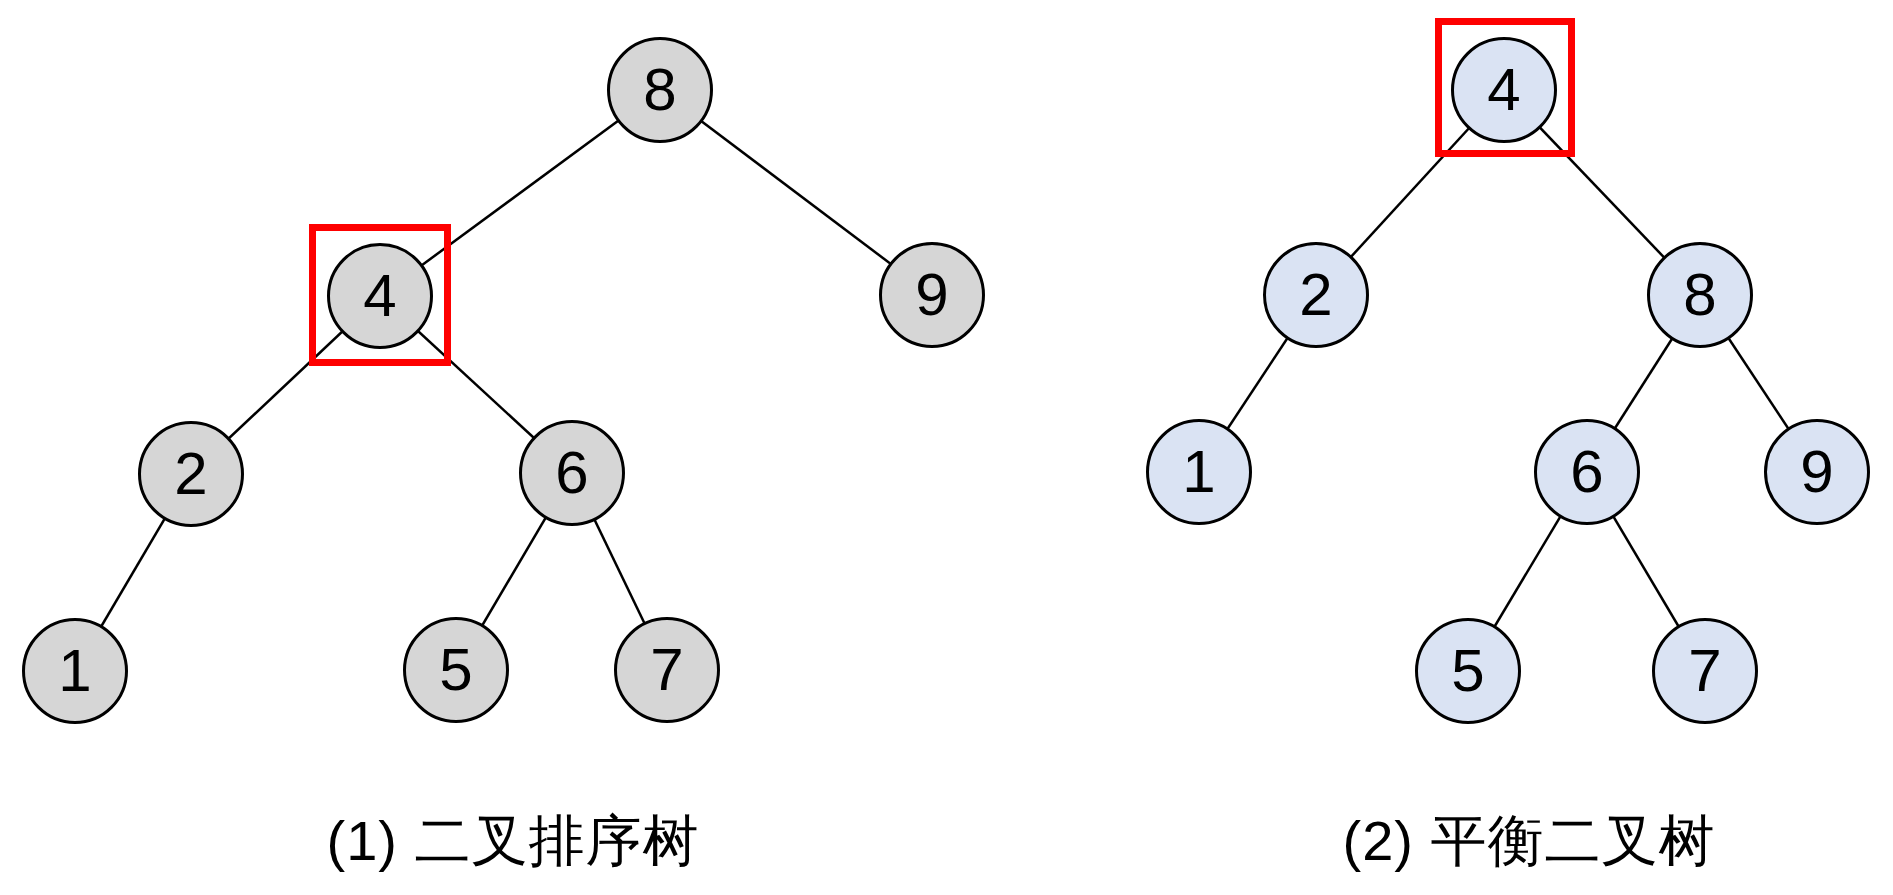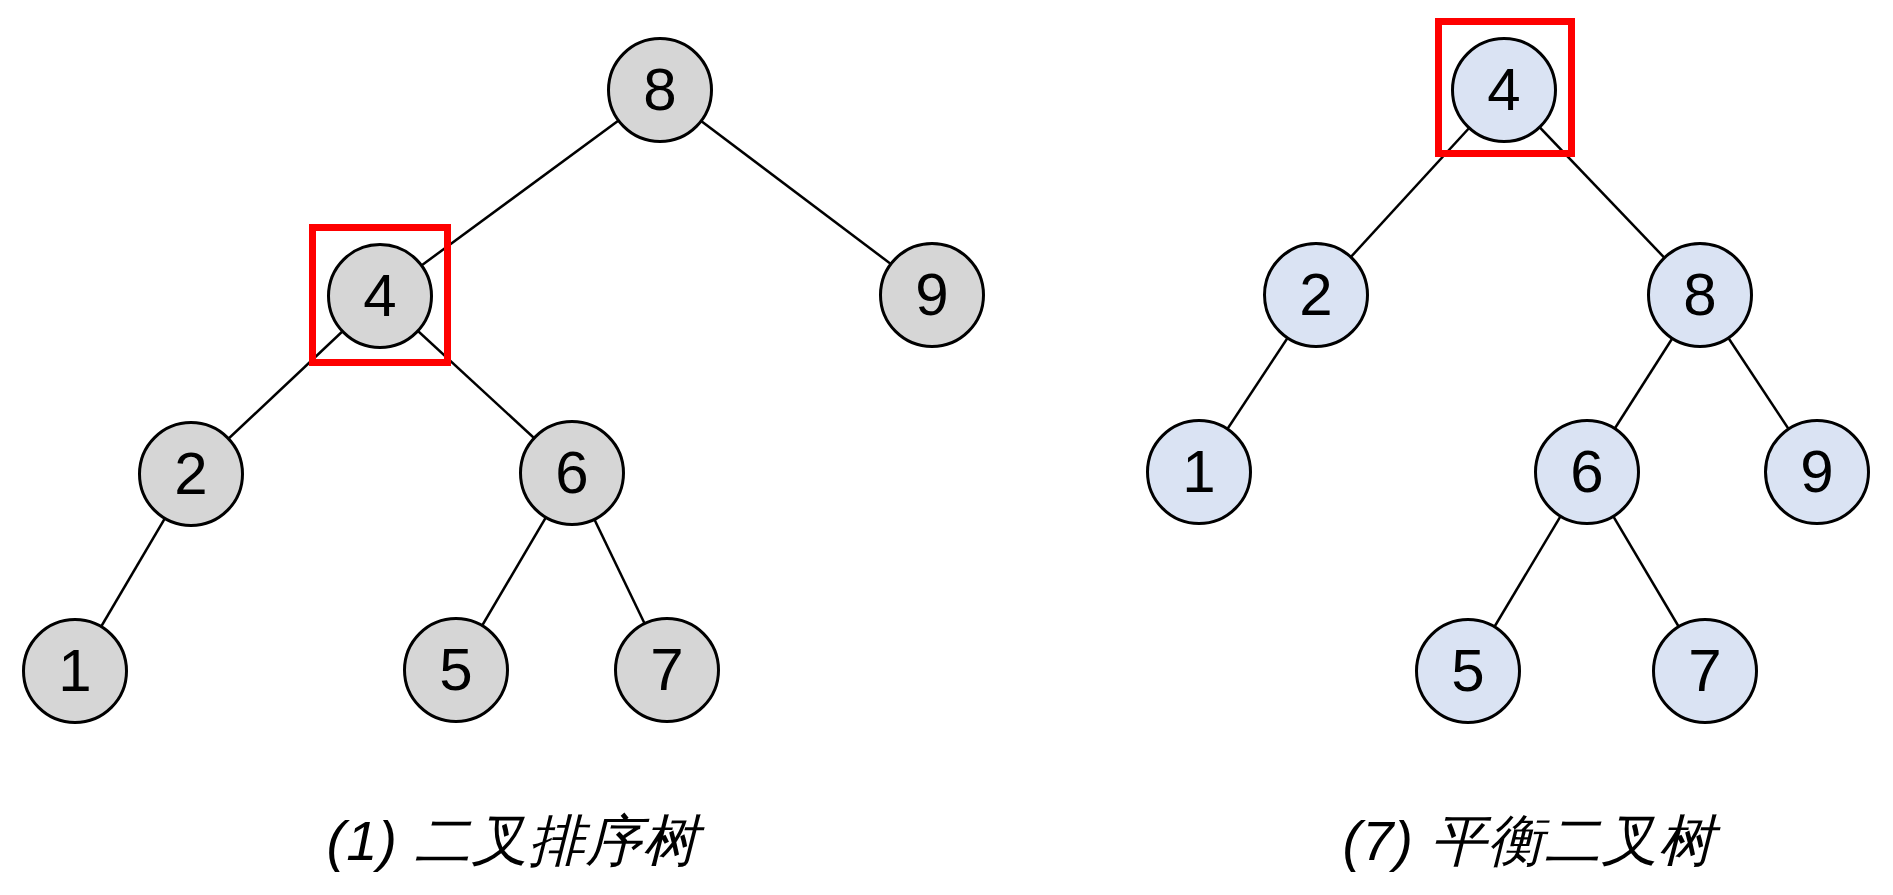--- a/index.html
+++ b/index.html
@@ -45,21 +45,20 @@
     z-index: 3;
   }
   .caption {
     position: absolute;
     transform: translateX(-50%);
     font-size: 56px;
     white-space: nowrap;
     color: var(--text, #000000);
     z-index: 2;
     letter-spacing: 1px;
-    font-style: italic;
   }
 </style>
 </head>
 <body>
 
 <div class="canvas">
 
   <svg class="edges" width="1893" height="895">
 
     <line x1="660" y1="90" x2="380" y2="296"></line>
@@ -126,15 +125,15 @@
       <span>5</span>
     </div>
   <div class="node blue" style="left:1652px; top:618px;">
       <span>7</span>
     </div>
 
   <div class="highlight-box" style="left:309px;  top:224px; width:142px; height:142px;"></div>
   <div class="highlight-box" style="left:1435px; top:18px;  width:140px; height:139px;"></div>
 
   <div class="caption" style="left:513px;  top:804px;">(1) 二叉排序树</div>
-  <div class="caption" style="left:1529px; top:804px;">(7) 平衡二叉树</div>
+  <div class="caption" style="left:1529px; top:804px;">(2) 平衡二叉树</div>
 
 </div>
 
 </body></html>

